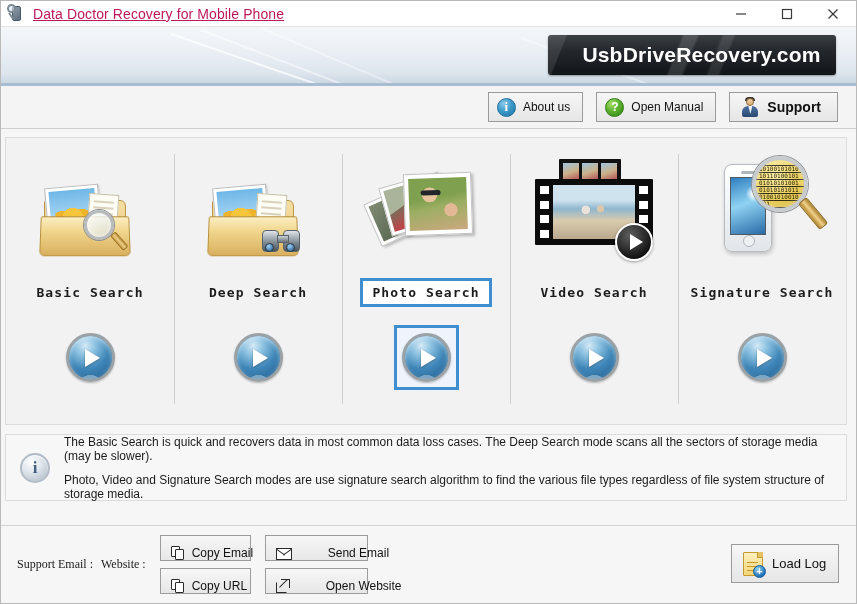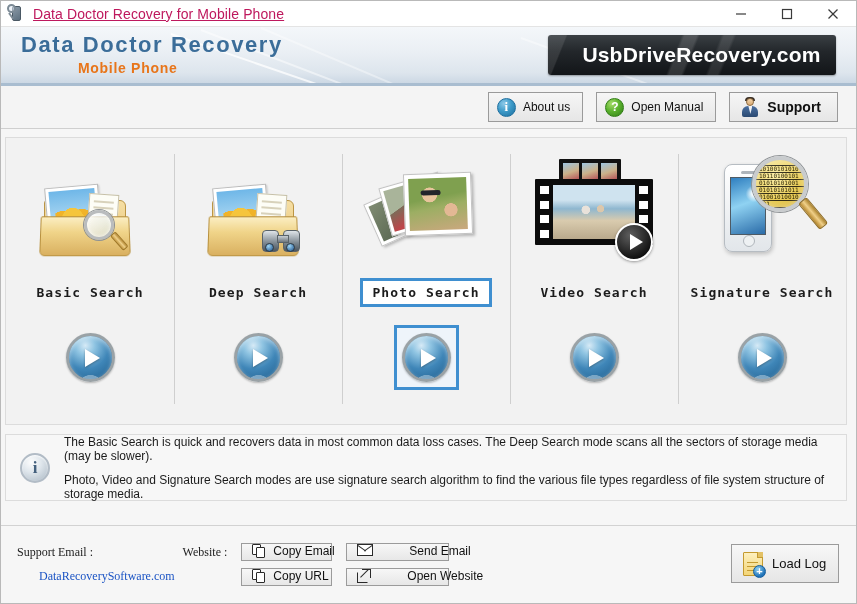--- a/index.html
+++ b/index.html
@@ -438,24 +438,24 @@
     align-items: center;
     font-family: Liberation Serif, serif;
   }
   .contact-label { font-size: 12px; color: #1b1b1b; white-space: nowrap; }
   .contact-value { font-size: 12px; color: #1a53c4; white-space: nowrap; }
   .contact-value.email { padding-left: 6px; }
   .contact-value.site { padding-left: 22px; }
 
   .btn-col { display: flex; flex-direction: column; gap: 7px; }
   .foot-btn {
-    height: 18px;
+    height: 26px;
     background: linear-gradient(180deg,#f7f7f7,#e7e7e7);
     border: 1px solid #9b9b9b;
-    display: flex; align-items: flex-start; gap: 7px;
+    display: flex; align-items: flex-end; gap: 7px;
     padding: 0 10px;
     font-size: 12px; color: #111; white-space: nowrap;
   }
   .foot-btn.w1 { width: 91px; }
   .foot-btn.w2 { width: 103px; gap: 36px; }
 
   .ic-copy { width: 14px; height: 14px; position: relative; flex: none; }
   .ic-copy i {
     position: absolute; width: 9px; height: 11px;
     border: 1.4px solid #2a2a2a; border-radius: 1px; background: #fff;
@@ -549,24 +549,20 @@
           </svg>
       </div>
     </div>
   </div>
 
   <div class="brand">
     <div class="streak s1"></div>
     <div class="streak s2"></div>
     <div class="streak s3"></div>
     <div class="streak s4"></div>
-    <div class="brand-titles">
-      <div class="brand-line1">Data Doctor Recovery</div>
-      <div class="brand-line2">Mobile Phone</div>
-    </div>
     <div class="site-banner">
       <span>UsbDriveRecovery.com</span>
     </div>
   </div>
 
   <div class="toolbar">
     <div class="tool-btn">
       <span class="ic-info">i</span>
       <span class="tool-label">About us</span>
     </div>
@@ -727,21 +723,20 @@
         <p>The Basic Search is quick and recovers data in most common data loss cases. The Deep Search mode scans all the sectors of storage media (may be slower).</p>
         <p>Photo, Video and Signature Search modes are use signature search algorithm to find the various file types regardless of file system structure of storage media.</p>
       </div>
     </div>
   </div>
 
   <div class="footer">
     <div class="contact-grid">
       <span class="contact-label">Support Email :</span>
       <span class="contact-label">Website :</span>
-      <span class="contact-value site">DataRecoverySoftware.com</span>
     </div>
 
     <div class="btn-col">
       <div class="foot-btn w1">
         <span class="ic-copy">
             <i class="b"></i>
             <i class="f"></i>
           </span>
         <span>Copy Email</span>
       </div>

